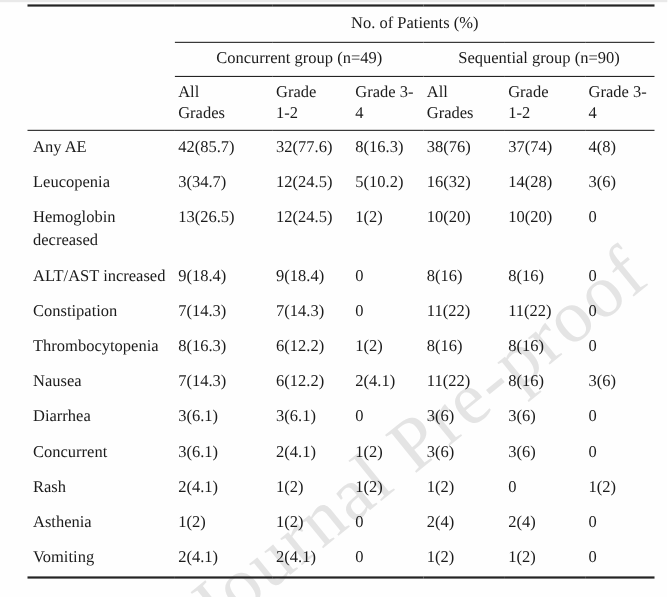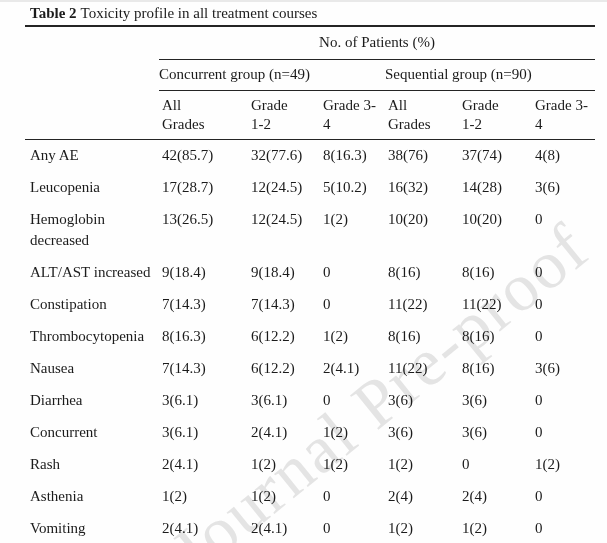--- a/index.html
+++ b/index.html
@@ -67,21 +67,21 @@
   th.labelcol {
     border-bottom: 1.5px solid #242424;
   }
   th.spanner {
     text-align: center;
     border-bottom: 1.5px solid #242424;
     padding: 6px 0 7px;
     line-height: 19px;
   }
   th.group {
-    text-align: left;
+    text-align: center;
     border-bottom: 1.5px solid #242424;
     padding: 5px 0 6px;
     line-height: 19px;
   }
   th.subhead {
     text-align: left;
     vertical-align: top;
     padding: 5px 2px 5px 3px;
     line-height: 19px;
     border-bottom: 1.5px solid #242424;
@@ -102,23 +102,20 @@
 </style>
 </head>
 <body>
 
 <div class="page">
 
   <div class="watermark">Journal Pre-proof</div>
 
   <div class="content">
 
-    <div class="caption">
-      <span class="caption-label">Table 2</span><span>Toxicity profile in all treatment courses</span>
-    </div>
 
     <table class="tox">
       <colgroup>
         <col style="width:134px">
         <col style="width:89px">
         <col style="width:72px">
         <col style="width:65px">
         <col style="width:74px">
         <col style="width:73px">
         <col style="width:63px">
@@ -146,21 +143,21 @@
             <td class="rowlabel">Any AE</td>
             <td class="val">42(85.7)</td>
             <td class="val">32(77.6)</td>
             <td class="val">8(16.3)</td>
             <td class="val">38(76)</td>
             <td class="val">37(74)</td>
             <td class="val">4(8)</td>
           </tr>
           <tr>
             <td class="rowlabel">Leucopenia</td>
-            <td class="val">17(28.7)</td>
+            <td class="val">3(34.7)</td>
             <td class="val">12(24.5)</td>
             <td class="val">5(10.2)</td>
             <td class="val">16(32)</td>
             <td class="val">14(28)</td>
             <td class="val">3(6)</td>
           </tr>
           <tr>
             <td class="rowlabel">Hemoglobin decreased</td>
             <td class="val">13(26.5)</td>
             <td class="val">12(24.5)</td>

